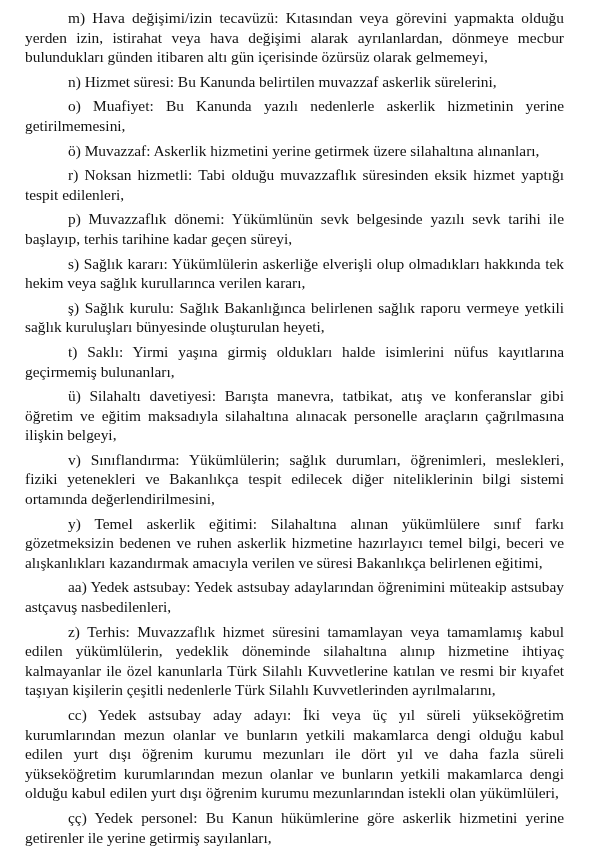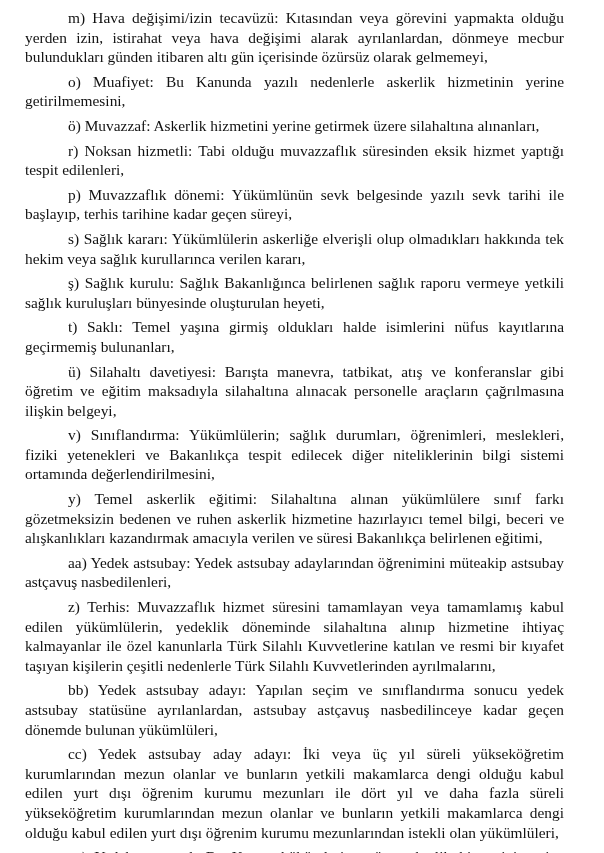--- a/index.html
+++ b/index.html
@@ -31,29 +31,29 @@
     }
     .para .label {
       white-space: pre;
     }
   </style>
 </head>
 <body>
 
 <div class="page">
   <p class="para"><span class="label">m)</span> <span>Hava değişimi/izin tecavüzü: Kıtasından veya görevini yapmakta olduğu yerden izin, istirahat veya hava değişimi alarak ayrılanlardan, dönmeye mecbur bulundukları günden itibaren altı gün içerisinde özürsüz olarak gelmemeyi,</span></p>
+  <p class="para"><span class="label">n)</span> <span>Hizmet süresi: Bu Kanunda belirtilen muvazzaf askerlik sürelerini,</span></p>
   <p class="para"><span class="label">o)</span> <span>Muafiyet: Bu Kanunda yazılı nedenlerle askerlik hizmetinin yerine getirilmemesini,</span></p>
   <p class="para"><span class="label">ö)</span> <span>Muvazzaf: Askerlik hizmetini yerine getirmek üzere silahaltına alınanları,</span></p>
   <p class="para"><span class="label">r)</span> <span>Noksan hizmetli: Tabi olduğu muvazzaflık süresinden eksik hizmet yaptığı tespit edilenleri,</span></p>
   <p class="para"><span class="label">p)</span> <span>Muvazzaflık dönemi: Yükümlünün sevk belgesinde yazılı sevk tarihi ile başlayıp, terhis tarihine kadar geçen süreyi,</span></p>
   <p class="para"><span class="label">s)</span> <span>Sağlık kararı: Yükümlülerin askerliğe elverişli olup olmadıkları hakkında tek hekim veya sağlık kurullarınca verilen kararı,</span></p>
   <p class="para"><span class="label">ş)</span> <span>Sağlık kurulu: Sağlık Bakanlığınca belirlenen sağlık raporu vermeye yetkili sağlık kuruluşları bünyesinde oluşturulan heyeti,</span></p>
-  <p class="para"><span class="label">t)</span> <span>Saklı: Temel yaşına girmiş oldukları halde isimlerini nüfus kayıtlarına geçirmemiş bulunanları,</span></p>
+  <p class="para"><span class="label">t)</span> <span>Saklı: Yirmi yaşına girmiş oldukları halde isimlerini nüfus kayıtlarına geçirmemiş bulunanları,</span></p>
   <p class="para"><span class="label">ü)</span> <span>Silahaltı davetiyesi:  Barışta manevra, tatbikat, atış ve konferanslar gibi öğretim ve eğitim maksadıyla silahaltına alınacak personelle araçların çağrılmasına ilişkin belgeyi,</span></p>
   <p class="para"><span class="label">v)</span> <span>Sınıflandırma: Yükümlülerin; sağlık durumları, öğrenimleri, meslekleri, fiziki yetenekleri ve Bakanlıkça tespit edilecek diğer niteliklerinin bilgi sistemi ortamında değerlendirilmesini,</span></p>
   <p class="para"><span class="label">y)</span> <span>Temel askerlik eğitimi: Silahaltına alınan yükümlülere sınıf farkı gözetmeksizin bedenen ve ruhen askerlik hizmetine hazırlayıcı temel bilgi, beceri ve alışkanlıkları kazandırmak amacıyla verilen ve süresi Bakanlıkça belirlenen eğitimi,</span></p>
   <p class="para"><span class="label">aa)</span> <span>Yedek astsubay: Yedek astsubay adaylarından öğrenimini müteakip astsubay astçavuş nasbedilenleri,</span></p>
   <p class="para"><span class="label">z)</span> <span>Terhis: Muvazzaflık hizmet süresini tamamlayan veya tamamlamış kabul edilen yükümlülerin, yedeklik döneminde silahaltına alınıp hizmetine ihtiyaç kalmayanlar ile özel kanunlarla Türk Silahlı Kuvvetlerine katılan ve resmi bir kıyafet taşıyan kişilerin çeşitli nedenlerle Türk Silahlı Kuvvetlerinden ayrılmalarını,</span></p>
-  <p class="para"><span class="label">bb)</span> <span>Yedek astsubay adayı: Yapılan seçim ve sınıflandırma sonucu yedek astsubay statüsüne ayrılanlardan, astsubay astçavuş nasbedilinceye kadar geçen dönemde bulunan yükümlüleri,</span></p>
   <p class="para"><span class="label">cc)</span> <span>Yedek astsubay aday adayı: İki veya üç yıl süreli yükseköğretim kurumlarından mezun olanlar ve bunların yetkili makamlarca dengi olduğu kabul edilen yurt dışı öğrenim kurumu mezunları ile dört yıl ve daha fazla süreli yükseköğretim kurumlarından mezun olanlar ve bunların yetkili makamlarca dengi olduğu kabul edilen yurt dışı öğrenim kurumu mezunlarından istekli olan yükümlüleri,</span></p>
   <p class="para"><span class="label">çç)</span> <span>Yedek personel: Bu Kanun hükümlerine göre askerlik hizmetini yerine getirenler ile yerine getirmiş sayılanları,</span></p>
 
 </div>
 
 </body></html>

